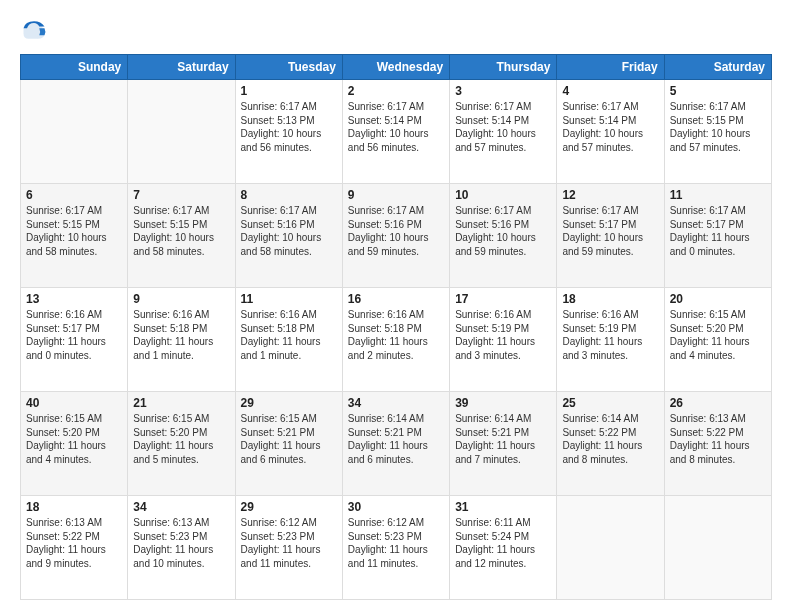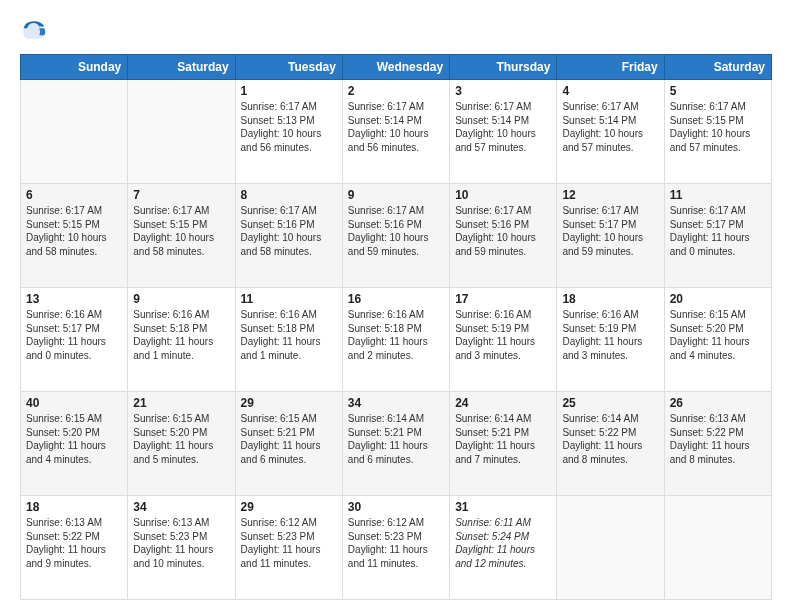--- a/index.html
+++ b/index.html
@@ -272,21 +272,21 @@
 Sunset: 5:21 PM
 Daylight: 11 hours and 6 minutes.</div>
           </td>
           <td>
             <div class="day-number">34</div>
             <div class="day-info" style="white-space: pre-line;">Sunrise: 6:14 AM
 Sunset: 5:21 PM
 Daylight: 11 hours and 6 minutes.</div>
           </td>
           <td>
-            <div class="day-number">24</div>
+            <div class="day-number">39</div>
             <div class="day-info" style="white-space: pre-line;">Sunrise: 6:14 AM
 Sunset: 5:21 PM
 Daylight: 11 hours and 7 minutes.</div>
           </td>
           <td>
             <div class="day-number">25</div>
             <div class="day-info" style="white-space: pre-line;">Sunrise: 6:14 AM
 Sunset: 5:22 PM
 Daylight: 11 hours and 8 minutes.</div>
           </td>
@@ -317,21 +317,21 @@
 Daylight: 11 hours and 11 minutes.</div>
           </td>
           <td>
             <div class="day-number">30</div>
             <div class="day-info" style="white-space: pre-line;">Sunrise: 6:12 AM
 Sunset: 5:23 PM
 Daylight: 11 hours and 11 minutes.</div>
           </td>
           <td>
             <div class="day-number">31</div>
-            <div class="day-info" style="white-space: pre-line; font-style: italic;">Sunrise: 6:11 AM
+            <div class="day-info" style="white-space: pre-line;">Sunrise: 6:11 AM
 Sunset: 5:24 PM
 Daylight: 11 hours and 12 minutes.</div>
           </td>
           <td class="empty"></td>
           <td class="empty"></td>
         </tr>
       </tbody>
   </table>
 </div>
 

